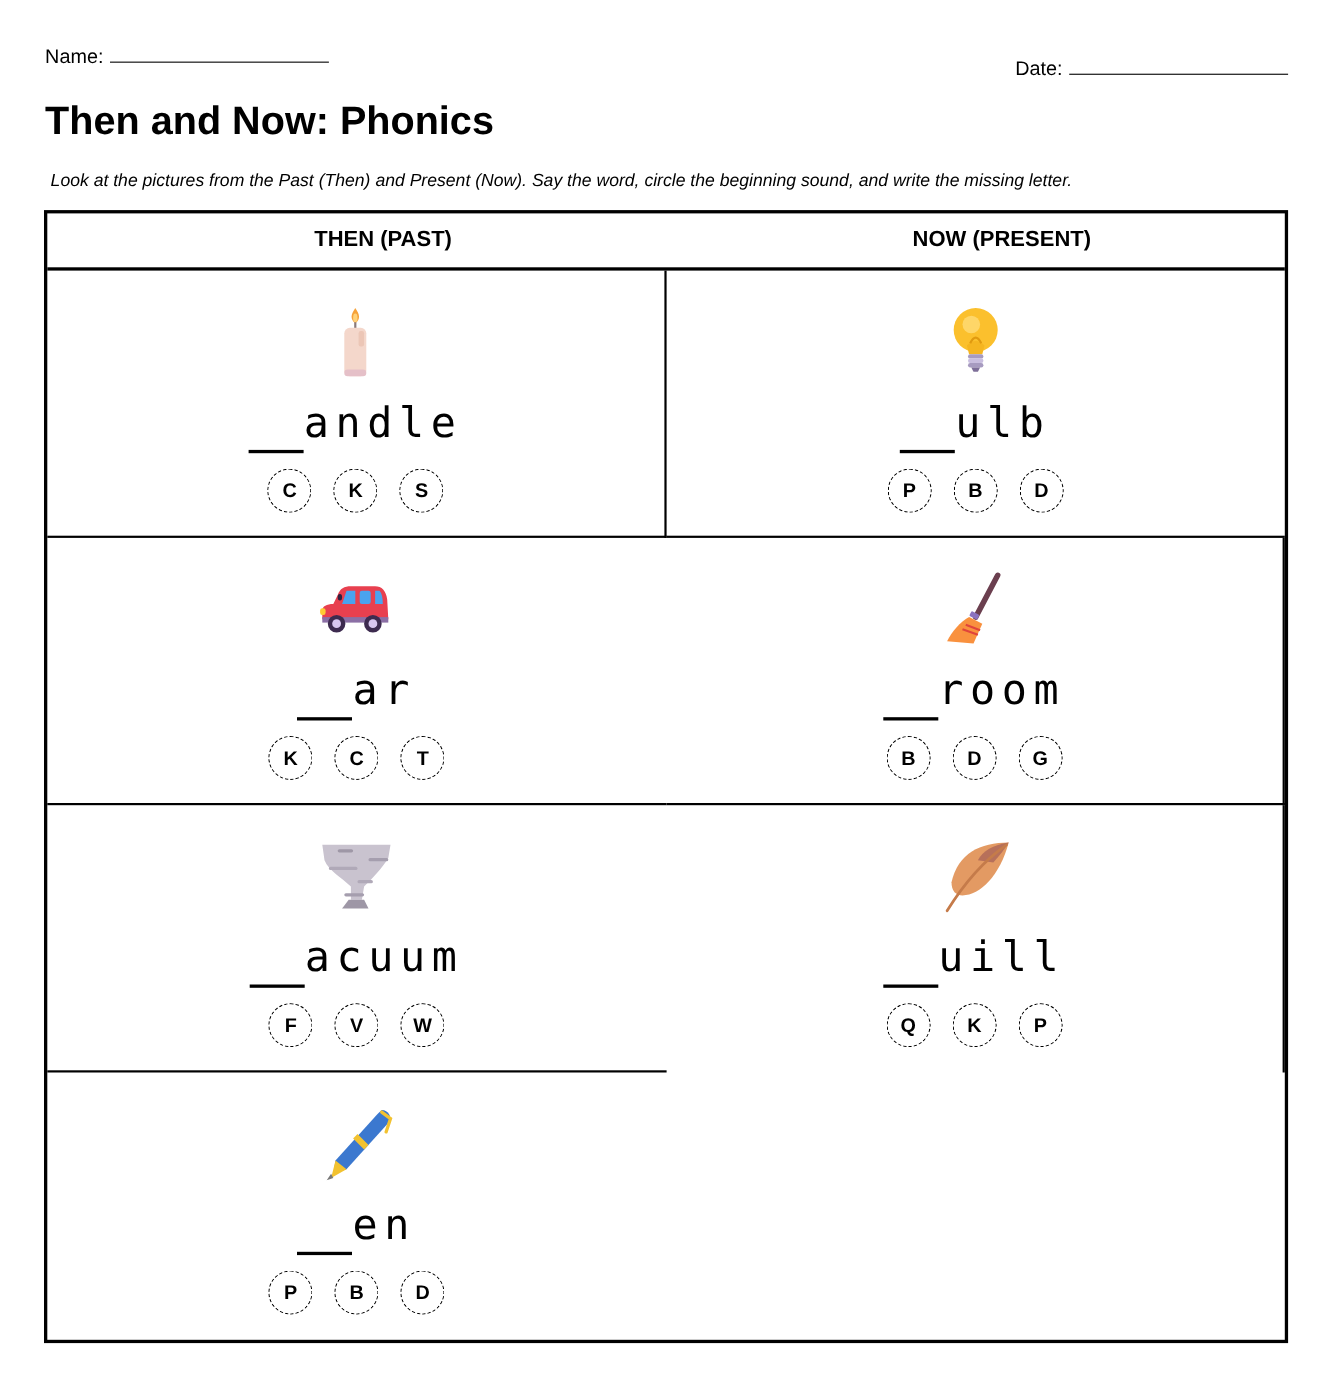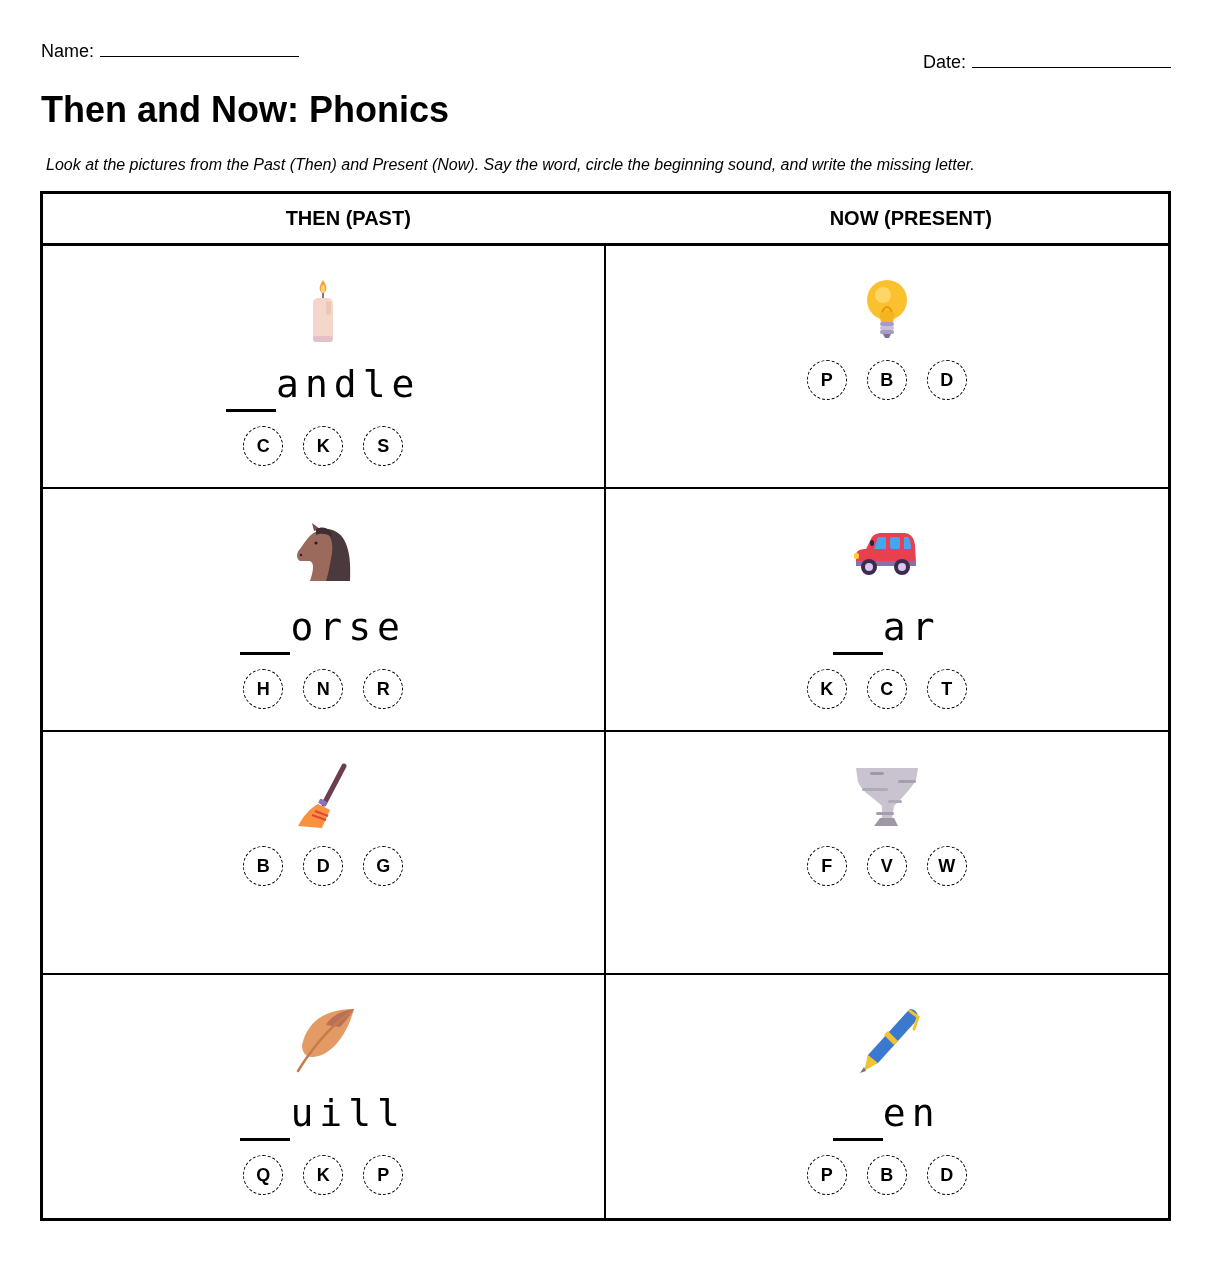--- a/index.html
+++ b/index.html
@@ -134,48 +134,31 @@
           <circle cx="35" cy="24" r="20" fill="#fbc02d"></circle>
           <circle cx="31" cy="19" r="8" fill="#ffe082" opacity="0.7"></circle>
           <path d="M27 38 Q35 30 43 38 L41 46 L29 46Z" fill="#f5b520"></path>
           <path d="M30 36 Q35 26 40 36" stroke="#e09a10" stroke-width="2" fill="none"></path>
           <rect x="28" y="46" width="14" height="4" rx="2" fill="#a79bc0"></rect>
           <rect x="28" y="50" width="14" height="4" rx="2" fill="#c9bedf"></rect>
           <rect x="28" y="54" width="14" height="4" rx="2" fill="#a79bc0"></rect>
           <path d="M31 58 L39 58 L37 62 L33 62Z" fill="#7e6f99"></path>
         </svg>
       </div>
+      <div class="word">
+        <span class="blank"></span>
+        <span class="partial">ulb</span>
+      </div>
       <div class="choices">
         <div class="choice">P</div>
         <div class="choice">B</div>
         <div class="choice">D</div>
       </div>
     </div>
 
-    <div class="cell left">
-      <div class="picture">
-        <svg viewBox="0 0 70 70">
-          <path d="M40 10 C56 12 64 28 62 62 L34 62 C36 50 38 40 34 36Z" fill="#4a3a3e"></path>
-          <path d="M30 12 C40 10 46 20 44 34 C42 46 40 56 38 62 L22 62 C26 50 26 44 22 42 L12 42 C8 40 8 34 12 30 C18 22 22 14 30 12Z" fill="#9c6a5c"></path>
-          <path d="M26 12 L24 4 L32 10Z" fill="#7d5148"></path>
-          <path d="M28 10 C36 6 44 10 44 18 C38 14 32 14 28 16Z" fill="#3c2e32"></path>
-          <circle cx="28" cy="24" r="1.6" fill="#2a1f22"></circle>
-          <circle cx="13" cy="36" r="1.2" fill="#2a1f22"></circle>
-        </svg>
-      </div>
-      <div class="word">
-        <span class="blank"></span>
-        <span class="partial">orse</span>
-      </div>
-      <div class="choices">
-        <div class="choice">H</div>
-        <div class="choice">N</div>
-        <div class="choice">R</div>
-      </div>
-    </div>
 
     <div class="cell">
       <div class="picture">
         <svg viewBox="0 0 70 70">
           <path d="M18 22 C20 16 24 14 30 14 L52 14 C58 14 62 18 63 26 L64 44 L4 44 L4 36 C4 32 8 30 14 30Z" fill="#e8404f"></path>
           <path d="M22 30 L26 18 L34 18 L34 30Z" fill="#4aa3ef"></path>
           <rect x="38" y="18" width="10" height="12" rx="2" fill="#4aa3ef"></rect>
           <path d="M52 18 L56 18 C58 20 59 24 59 30 L52 30Z" fill="#4aa3ef"></path>
           <rect x="2" y="34" width="5" height="6" rx="2" fill="#ffcc33"></rect>
           <rect x="4" y="42" width="60" height="5" fill="#8b6fa5"></rect>
@@ -200,39 +183,47 @@
     <div class="cell left">
       <div class="picture">
         <svg viewBox="0 0 70 70">
           <line x1="56" y1="4" x2="36" y2="42" stroke="#6b3f4f" stroke-width="5" stroke-linecap="round"></line>
           <rect x="31" y="38" width="8" height="5" rx="1" fill="#8b73c0" transform="rotate(28 35 40)"></rect>
           <path d="M30 42 L42 48 L34 66 L10 64 C14 56 22 46 30 42Z" fill="#f9913e"></path>
           <path d="M27 49 L40 54" stroke="#e0443c" stroke-width="2"></path>
           <path d="M24 53 L38 58" stroke="#e0443c" stroke-width="2"></path>
         </svg>
       </div>
+      <div class="word">
+        <span class="blank"></span>
+        <span class="partial">room</span>
+      </div>
       <div class="choices">
         <div class="choice">B</div>
         <div class="choice">D</div>
         <div class="choice">G</div>
       </div>
     </div>
 
     <div class="cell">
       <div class="picture">
         <svg viewBox="0 0 70 70">
           <path d="M4 6 L66 6 L64 18 C58 28 50 36 42 44 L40 56 L30 56 L30 44 C22 36 10 30 6 20Z" fill="#c9c3cf"></path>
           <rect x="18" y="10" width="14" height="3" rx="1.5" fill="#9e97a6"></rect>
           <rect x="46" y="18" width="18" height="3" rx="1.5" fill="#a59eae"></rect>
           <rect x="10" y="26" width="26" height="3" rx="1.5" fill="#b0a9b8"></rect>
           <rect x="36" y="38" width="14" height="3" rx="1.5" fill="#b0a9b8"></rect>
           <rect x="24" y="50" width="18" height="3" rx="1.5" fill="#a59eae"></rect>
           <path d="M28 56 L42 56 L46 64 L22 64Z" fill="#9e97a6"></path>
         </svg>
       </div>
+      <div class="word">
+        <span class="blank"></span>
+        <span class="partial">acuum</span>
+      </div>
       <div class="choices">
         <div class="choice">F</div>
         <div class="choice">V</div>
         <div class="choice">W</div>
       </div>
     </div>
 
     <div class="cell left last">
       <div class="picture">
         <svg viewBox="0 0 70 70">

